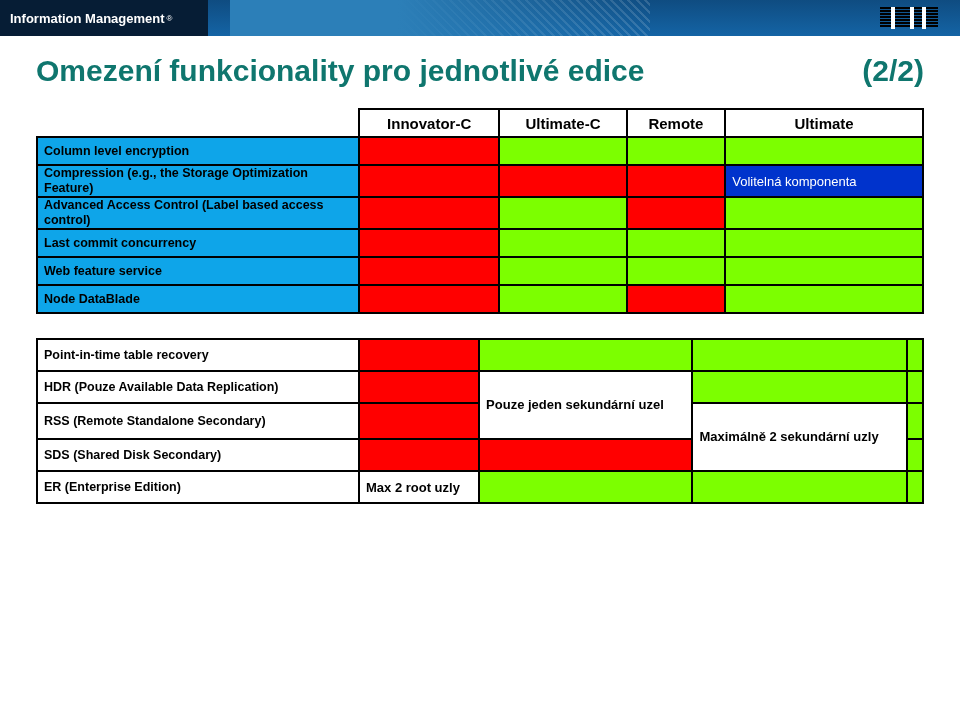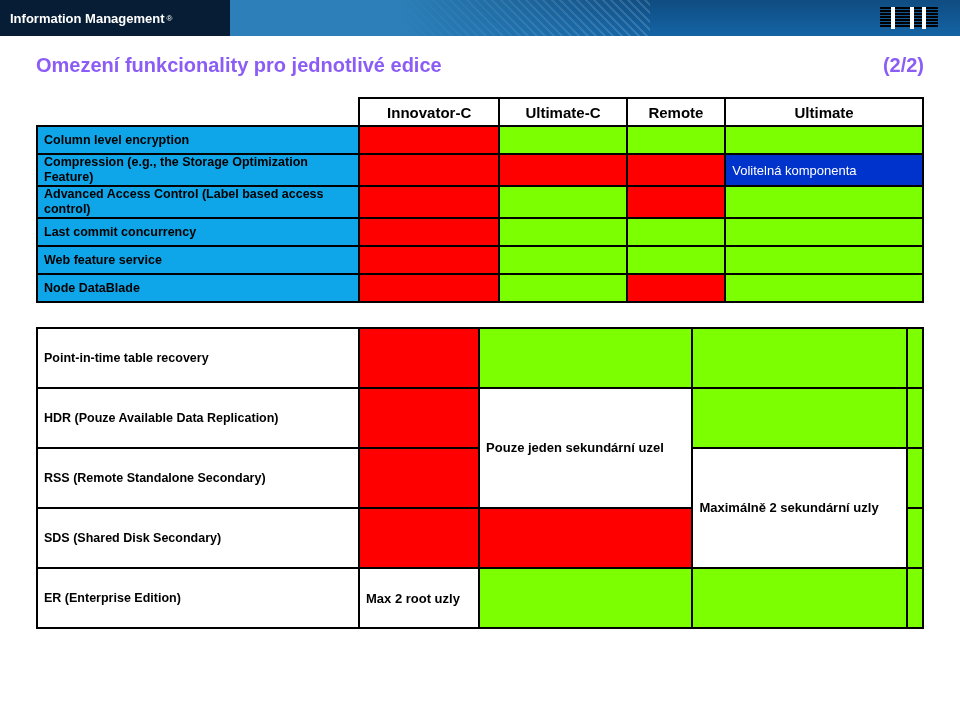--- a/index.html
+++ b/index.html
@@ -1,38 +1,38 @@
 <!DOCTYPE html>
 <html><head>
 <meta charset="utf-8">
 <style>
   html,body{margin:0;padding:0;background:#fff;font-family:Arial,Helvetica,sans-serif;width:960px;height:718px;overflow:hidden}
   .header{position:relative;width:960px;height:36px;background:linear-gradient(180deg,#0f4c81 0%,#1464a5 100%);}
-  .hdr-left{position:absolute;left:0;top:0;height:36px;width:230px;background:#061d35;display:flex;align-items:center;padding:0 10px;box-sizing:border-box}
+  .hdr-left{position:absolute;left:0;top:0;height:36px;width:208px;background:#061d35;display:flex;align-items:center;padding:0 10px;box-sizing:border-box}
   .hdr-left .txt{color:#fff;font-weight:bold;font-size:13px}
   .hdr-left .tm{color:#fff;font-size:8px;margin-left:2px;vertical-align:top}
   .hdr-mid{position:absolute;left:230px;top:0;height:36px;width:420px;background:linear-gradient(90deg,#2c7fb8 0%,#2c7fb8 40%,transparent 100%),repeating-linear-gradient(45deg,rgba(255,255,255,.15) 0 2px,transparent 2px 6px)}
   .hdr-logo{position:absolute;right:22px;top:7px;width:58px;height:22px}
   .hdr-logo svg{width:58px;height:22px}
-  .title{padding:18px 36px 6px;font-size:20px;font-weight:bold;color:#8b5cf6}
+  .title{padding:18px 36px 6px;font-size:30px;font-weight:bold;color:#0f766e}
   .title .pg{float:right}
   .tbl{margin:14px 36px 0;border-collapse:collapse;width:888px}
   .tbl th,.tbl td{border:2px solid #000;height:26px;font-size:13px;text-align:left;padding:0 6px}
   .tbl th.rowhdr{width:308px;font-weight:bold;font-size:12.5px;background:#0ea5e9}
   .tbl thead th{font-weight:bold;text-align:center;font-size:15px;background:#fff}
   .tbl thead th:first-child{border:none}
   .c-red{background:#ff0000}
   .c-grn{background:#7cff00}
   .c-blu{background:#0033cc;color:#fff;font-weight:normal;text-align:center}
   .c-wht{background:#fff}
   .stack{font-size:11.5px;line-height:1.2;padding:3px 6px}
   .stack.sm{padding:20px 6px}
   .center{text-align:left;font-weight:bold;font-size:12.5px}
   .tbl2{margin:24px 36px 0;border-collapse:collapse;width:888px}
-  .tbl2 th,.tbl2 td{border:2px solid #000;height:26px;font-size:13px;padding:16px 6px}
+  .tbl2 th,.tbl2 td{border:2px solid #000;height:26px;font-size:13px;padding:2px 6px}
   .tbl2 th.rowhdr{width:308px;font-weight:bold;font-size:12.5px;background:#fff;text-align:left}
 </style>
 </head>
 <body>
 
 <div class="header">
   <div class="hdr-left">
     <span class="txt">Information Management</span>
     <span class="tm">®</span>
   </div>

